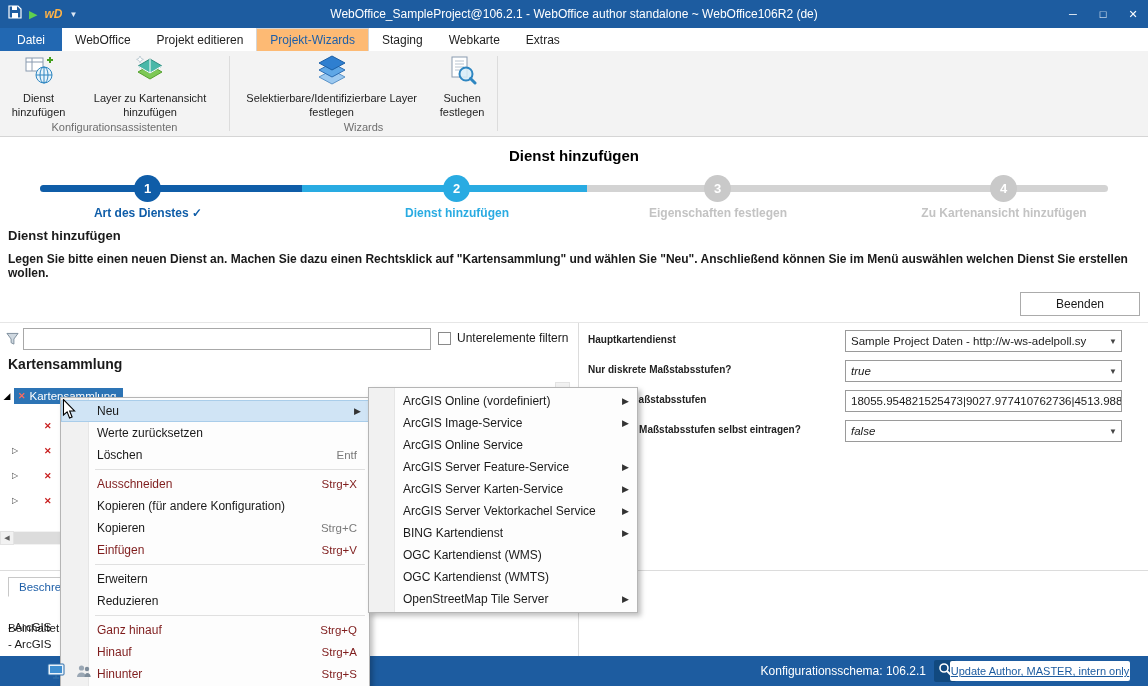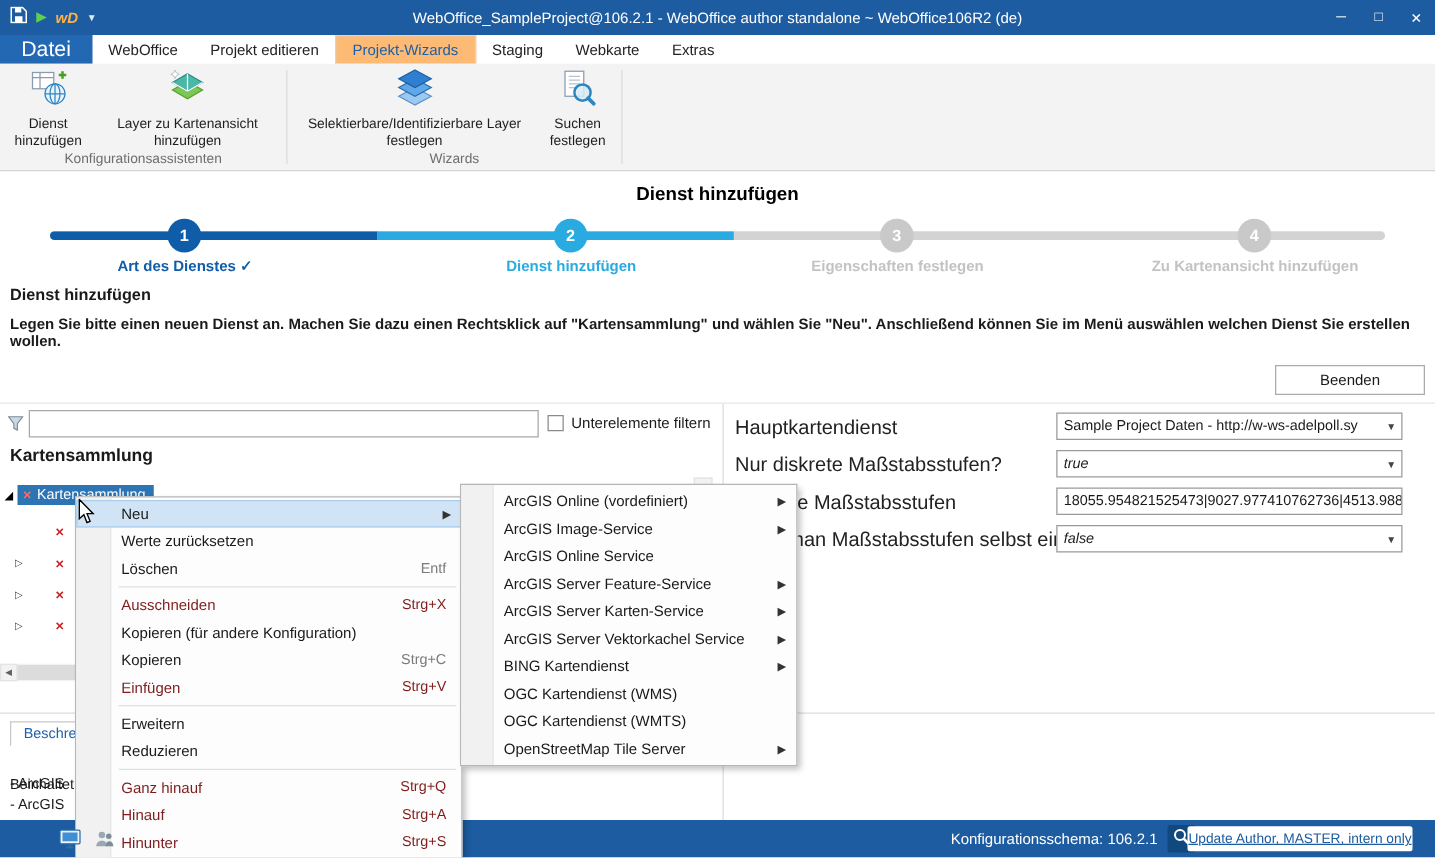--- a/index.html
+++ b/index.html
@@ -13,21 +13,21 @@
   .qat { display:flex; align-items:center; gap:7px; padding-left:8px; z-index:2; }
   .qat .glyph { font-size:11px; line-height:1; }
   .play-glyph { color:#5fd14f; font-size:12px; }
   .logo-badge { font-weight:bold; font-size:12px; color:#ffb347; font-style:italic; }
   .caret-glyph { font-size:8px; color:#dfe9f5; }
   .title-text { position:absolute; left:0; right:0; text-align:center; font-size:12px; color:#fff; }
   .win-controls { margin-left:auto; display:flex; z-index:2; }
   .win-btn { width:30px; height:28px; display:flex; align-items:center; justify-content:center; font-size:11px; color:#fff; }
   
   .menubar { position:absolute; top:28px; left:0; right:0; height:23px; background:#fff; display:flex; align-items:stretch; }
-  .tab-file { background:#2268b2; color:#fff; padding:0 17px; display:flex; align-items:center; font-size:17px; }
+  .tab-file { background:#2268b2; color:#fff; padding:0 17px; display:flex; align-items:center; font-size:12px; }
   .tab { padding:0 13px; display:flex; align-items:center; font-size:12px; color:#222; }
   .tab.active { color:#1e5fa8; background:#fdba74; border:1px solid #d5d5d5; border-bottom:none; }
   
   .ribbon { position:absolute; top:51px; left:0; right:0; height:86px; background:#f3f3f3; border-bottom:1px solid #d5d5d5; display:flex; }
   .rgroup { display:flex; flex-direction:column; }
   .rbuttons { flex:1; display:flex; align-items:flex-start; padding:4px 4px 0 6px; gap:4px; }
   .rbtn { display:flex; flex-direction:column; align-items:center; }
   .rbtn .lbl { font-size:11px; color:#1e1e1e; text-align:center; line-height:1.25; margin-top:3px; }
   .rgroup-label { text-align:center; font-size:11px; color:#6e6e6e; padding-bottom:3px; }
   .rsep { width:1px; background:#dcdcdc; margin:5px 0; }
@@ -60,21 +60,21 @@
   .redx { color:#c81e1e; font-size:9px; font-weight:bold; }
   .vscroll { position:absolute; left:555px; top:382px; width:15px; height:146px; background:#f2f2f2; }
   .vscroll .btn { height:15px; display:flex; align-items:center; justify-content:center; font-size:7px; color:#5f5f5f; background:#f2f2f2; border:1px solid #e3e3e3; }
   .vscroll .btn.bottom { position:absolute; bottom:0; left:0; right:0; }
   .hscroll { position:absolute; left:0; top:531px; width:570px; height:14px; background:#f2f2f2; }
   .hscroll .btn { position:absolute; top:0; width:14px; height:14px; display:flex; align-items:center; justify-content:center; font-size:7px; color:#5f5f5f; border:1px solid #e3e3e3; }
   .hscroll .thumb { position:absolute; left:14px; top:1px; width:250px; height:12px; background:#dcdcdc; }
   .desc-tab { position:absolute; left:8px; top:577px; padding:3px 10px; border:1px solid #c8c8c8; border-bottom:1px solid #fff; background:#fff; color:#1e5fa8; font-size:11.5px; white-space:nowrap; }
   .desc-line { position:absolute; left:8px; font-size:11.5px; white-space:nowrap; }
   
-  .prop-label { position:absolute; left:588px; font-size:16px; font-weight:normal; color:#222; white-space:nowrap; }
+  .prop-label { position:absolute; left:588px; font-size:10px; font-weight:bold; color:#222; white-space:nowrap; }
   .prop-field { position:absolute; left:845px; width:277px; height:22px; border:1px solid #9a9a9a; background:#fff; display:flex; align-items:center; overflow:hidden; }
   .prop-field .val { flex:1; font-size:11.5px; padding:0 5px; white-space:nowrap; overflow:hidden; }
   .prop-field .val.italic { font-style:italic; }
   .prop-field .dd { width:16px; text-align:center; font-size:8px; color:#444; flex:0 0 16px; }
   
   .statusbar { position:absolute; left:0; right:0; bottom:0; height:30px; background:#1d5ca0; }
   .schema-text { position:absolute; right:222px; top:8px; color:#fff; font-size:12px; white-space:nowrap; }
   .zoom-box { position:absolute; right:192px; top:4px; width:22px; height:22px; background:#11497f; border-radius:2px; display:flex; align-items:center; justify-content:center; }
   .update-btn { position:absolute; right:18px; top:5px; width:180px; height:20px; background:#fff; border-radius:2px; display:flex; align-items:center; justify-content:center; font-size:11px; color:#1d5ca0; text-decoration:underline; white-space:nowrap; }
   .float-icons { position:absolute; left:47px; top:662px; display:flex; gap:10px; z-index:60; }

